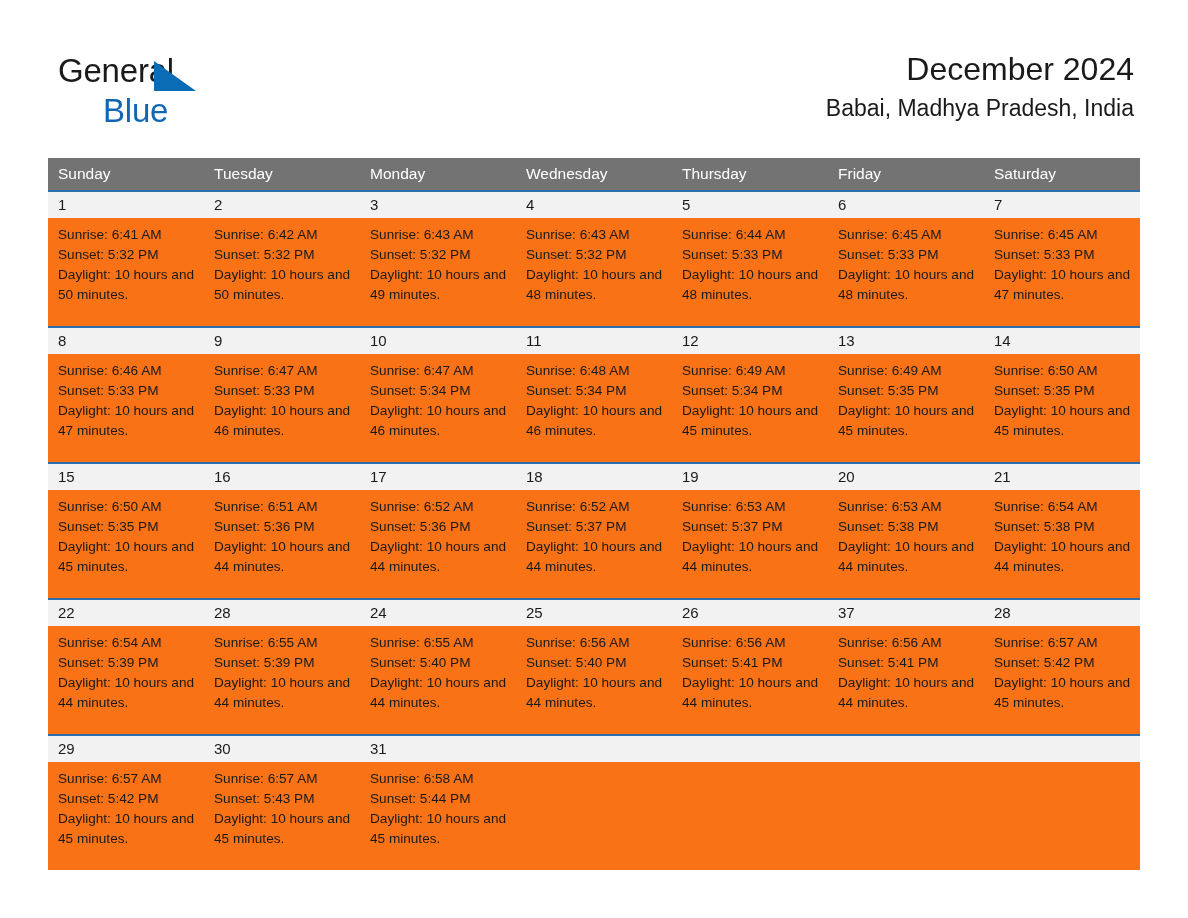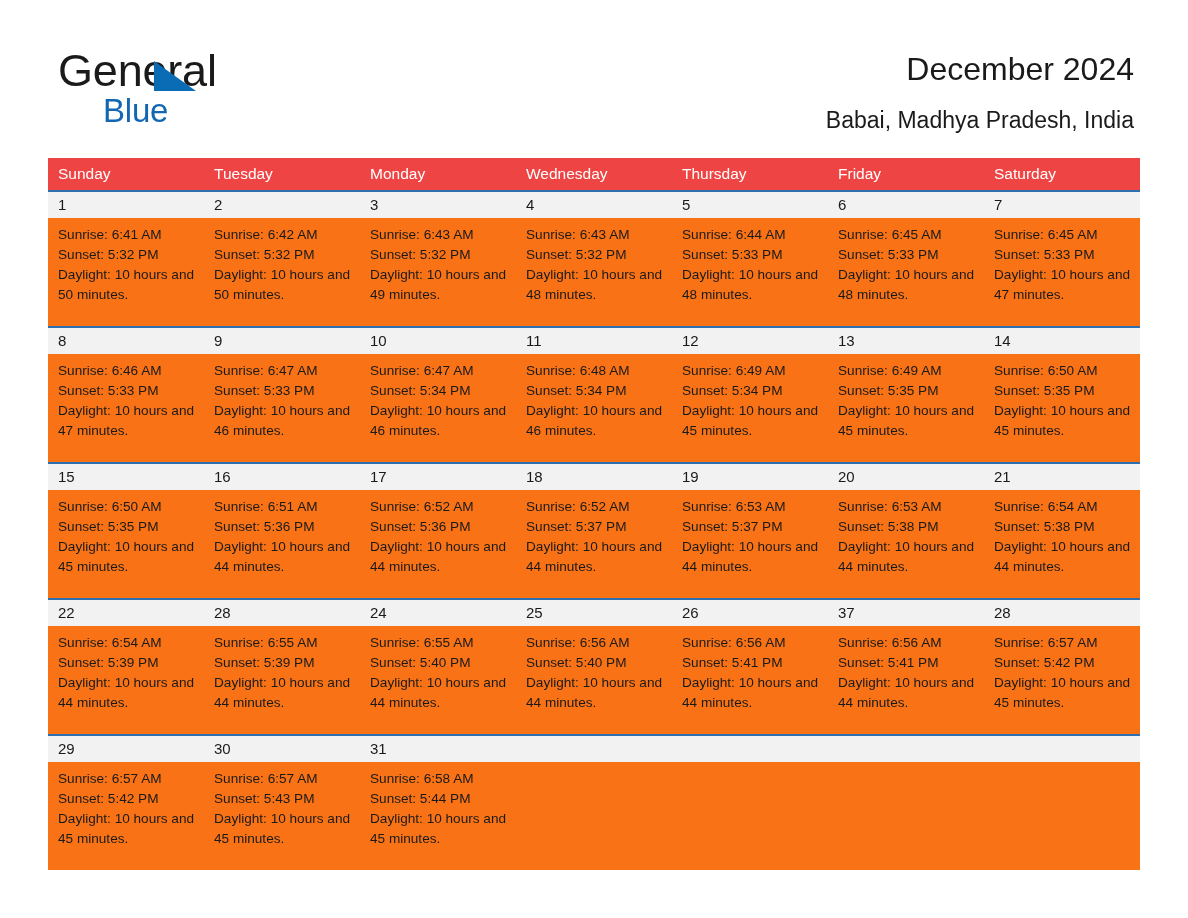--- a/index.html
+++ b/index.html
@@ -32,21 +32,21 @@
     position: absolute;
     left: 58px;
     top: 52px;
     width: 300px;
     height: 70px;
   }
   .brand-general {
     position: absolute;
     left: 0;
     top: 0;
-    font-size: 45px;
+    font-size: 33px;
     line-height: 38px;
     color: #1a1a1a;
     letter-spacing: -0.2px;
     font-weight: 400;
   }
   .brand-blue {
     position: absolute;
     left: 45px;
     top: 40px;
     font-size: 33px;
@@ -72,39 +72,38 @@
     text-align: right;
   }
   .cal-title {
     font-size: 32px;
     line-height: 50px;
     font-weight: 400;
     color: #1a1a1a;
     white-space: nowrap;
   }
   .cal-subtitle {
-    margin-top: 12px;
     font-size: 23px;
     line-height: 28px;
     font-weight: 400;
     color: #1a1a1a;
     white-space: nowrap;
   }
 
   
   .calendar {
     position: absolute;
     left: 48px;
     top: 158px;
     width: 1092px;
   }
   .weekday-header {
     display: grid;
     grid-template-columns: repeat(7, 1fr);
-    background: #ef4444;
+    background: #737373;
     height: 32px;
   }
   .weekday-cell {
     color: #ffffff;
     font-size: 15.5px;
     line-height: 32px;
     padding-left: 10px;
     box-sizing: border-box;
     white-space: nowrap;
   }

